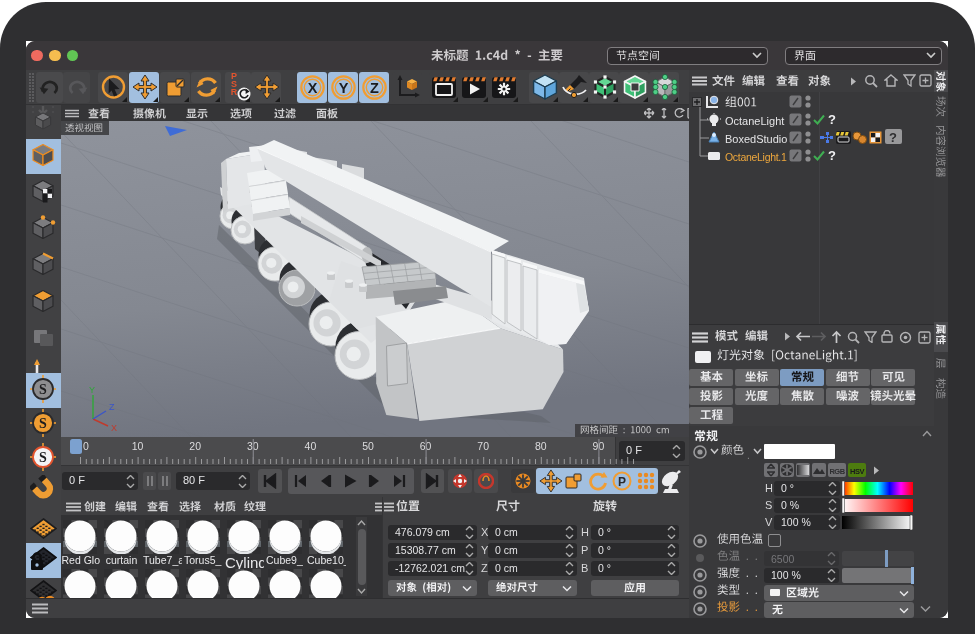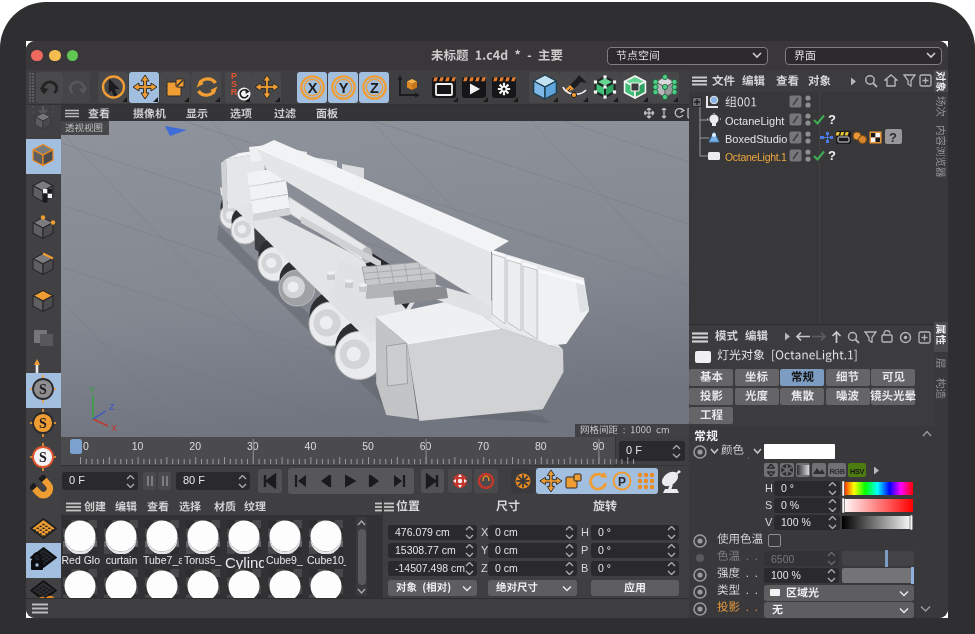--- a/index.html
+++ b/index.html
@@ -1196,21 +1196,21 @@
     <svg class="abs" style="left:539px;top:503.0px" width="9" height="13">
       <path d="M1 4 L4.5 0.5 L8 4" stroke="#aaa" stroke-width="1.4" fill="none"></path>
       <path d="M1 9 L4.5 12.5 L8 9" stroke="#aaa" stroke-width="1.4" fill="none"></path>
     </svg>
     <div class="abs" style="left:555px;top:503px;font-size:11px;color:#d8d8da">P</div>
     <div class="inp" style="left:565px;top:502px;width:88px;height:15px;font-size:10.5px;padding:1px 0 0 7px">0 °</div>
     <svg class="abs" style="left:641px;top:503.0px" width="9" height="13">
       <path d="M1 4 L4.5 0.5 L8 4" stroke="#aaa" stroke-width="1.4" fill="none"></path>
       <path d="M1 9 L4.5 12.5 L8 9" stroke="#aaa" stroke-width="1.4" fill="none"></path>
     </svg>
-    <div class="inp" style="left:362px;top:520px;width:89px;height:15px;font-size:10.5px;padding:1px 0 0 7px">-14507.498 cm</div>
+    <div class="inp" style="left:362px;top:520px;width:89px;height:15px;font-size:10.5px;padding:1px 0 0 7px">-12762.021 cm</div>
     <svg class="abs" style="left:439px;top:521.0px" width="9" height="13">
       <path d="M1 4 L4.5 0.5 L8 4" stroke="#aaa" stroke-width="1.4" fill="none"></path>
       <path d="M1 9 L4.5 12.5 L8 9" stroke="#aaa" stroke-width="1.4" fill="none"></path>
     </svg>
     <div class="abs" style="left:455px;top:521px;font-size:11px;color:#d8d8da">Z</div>
     <div class="inp" style="left:462px;top:520px;width:89px;height:15px;font-size:10.5px;padding:1px 0 0 7px">0 cm</div>
     <svg class="abs" style="left:539px;top:521.0px" width="9" height="13">
       <path d="M1 4 L4.5 0.5 L8 4" stroke="#aaa" stroke-width="1.4" fill="none"></path>
       <path d="M1 9 L4.5 12.5 L8 9" stroke="#aaa" stroke-width="1.4" fill="none"></path>
     </svg>

